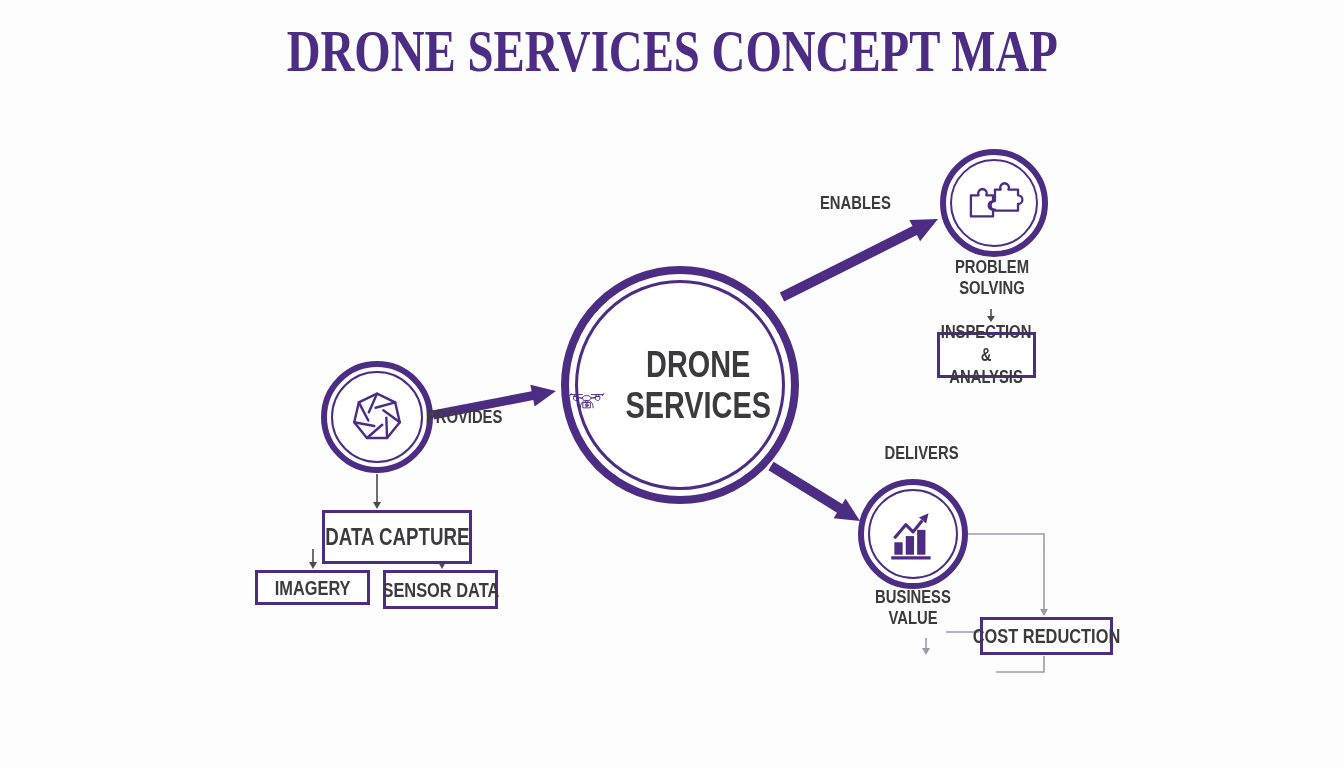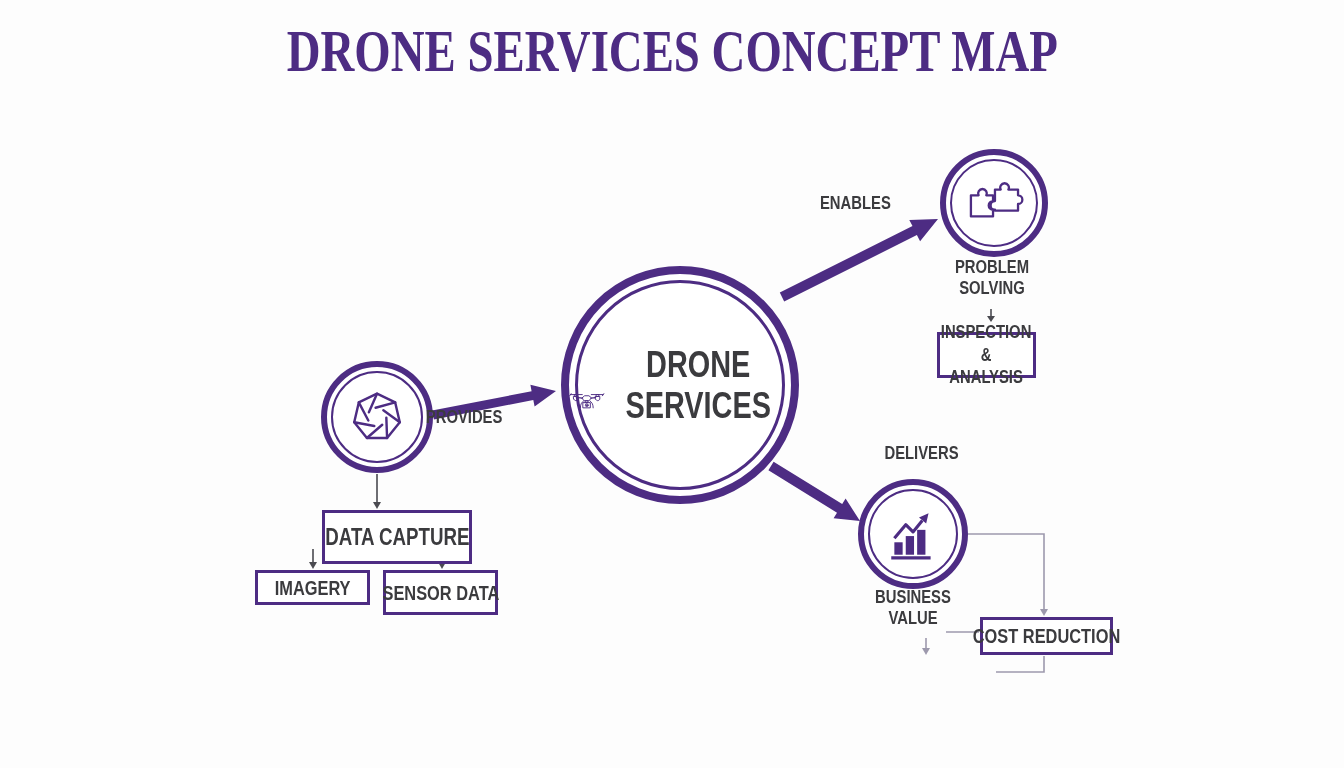--- a/index.html
+++ b/index.html
@@ -168,21 +168,21 @@
       <span>VALUE</span>
     </div>
   </div>
 
   <div class="box box-dc" style="left:302px;top:510px;width:150px;height:54px;margin-left:20px;">
     <span class="cond">DATA CAPTURE</span>
   </div>
   <div class="box box-sm" style="left:255px;top:570px;width:115px;height:35px;">
     <span class="cond">IMAGERY</span>
   </div>
-  <div class="box box-sm" style="left:383px;top:570px;width:115px;height:45px;">
+  <div class="box box-sm" style="left:383px;top:570px;width:115px;height:39px;">
     <span class="cond">SENSOR DATA</span>
   </div>
   <div class="box box-insp" style="left:937px;top:332px;width:99px;height:46px;">
     <div class="cond-lines">
       <span>INSPECTION &amp;</span>
       <span>ANALYSIS</span>
     </div>
   </div>
   <div class="box box-sm" style="left:980px;top:617px;width:133px;height:38px;">
     <span class="cond">COST REDUCTION</span>

